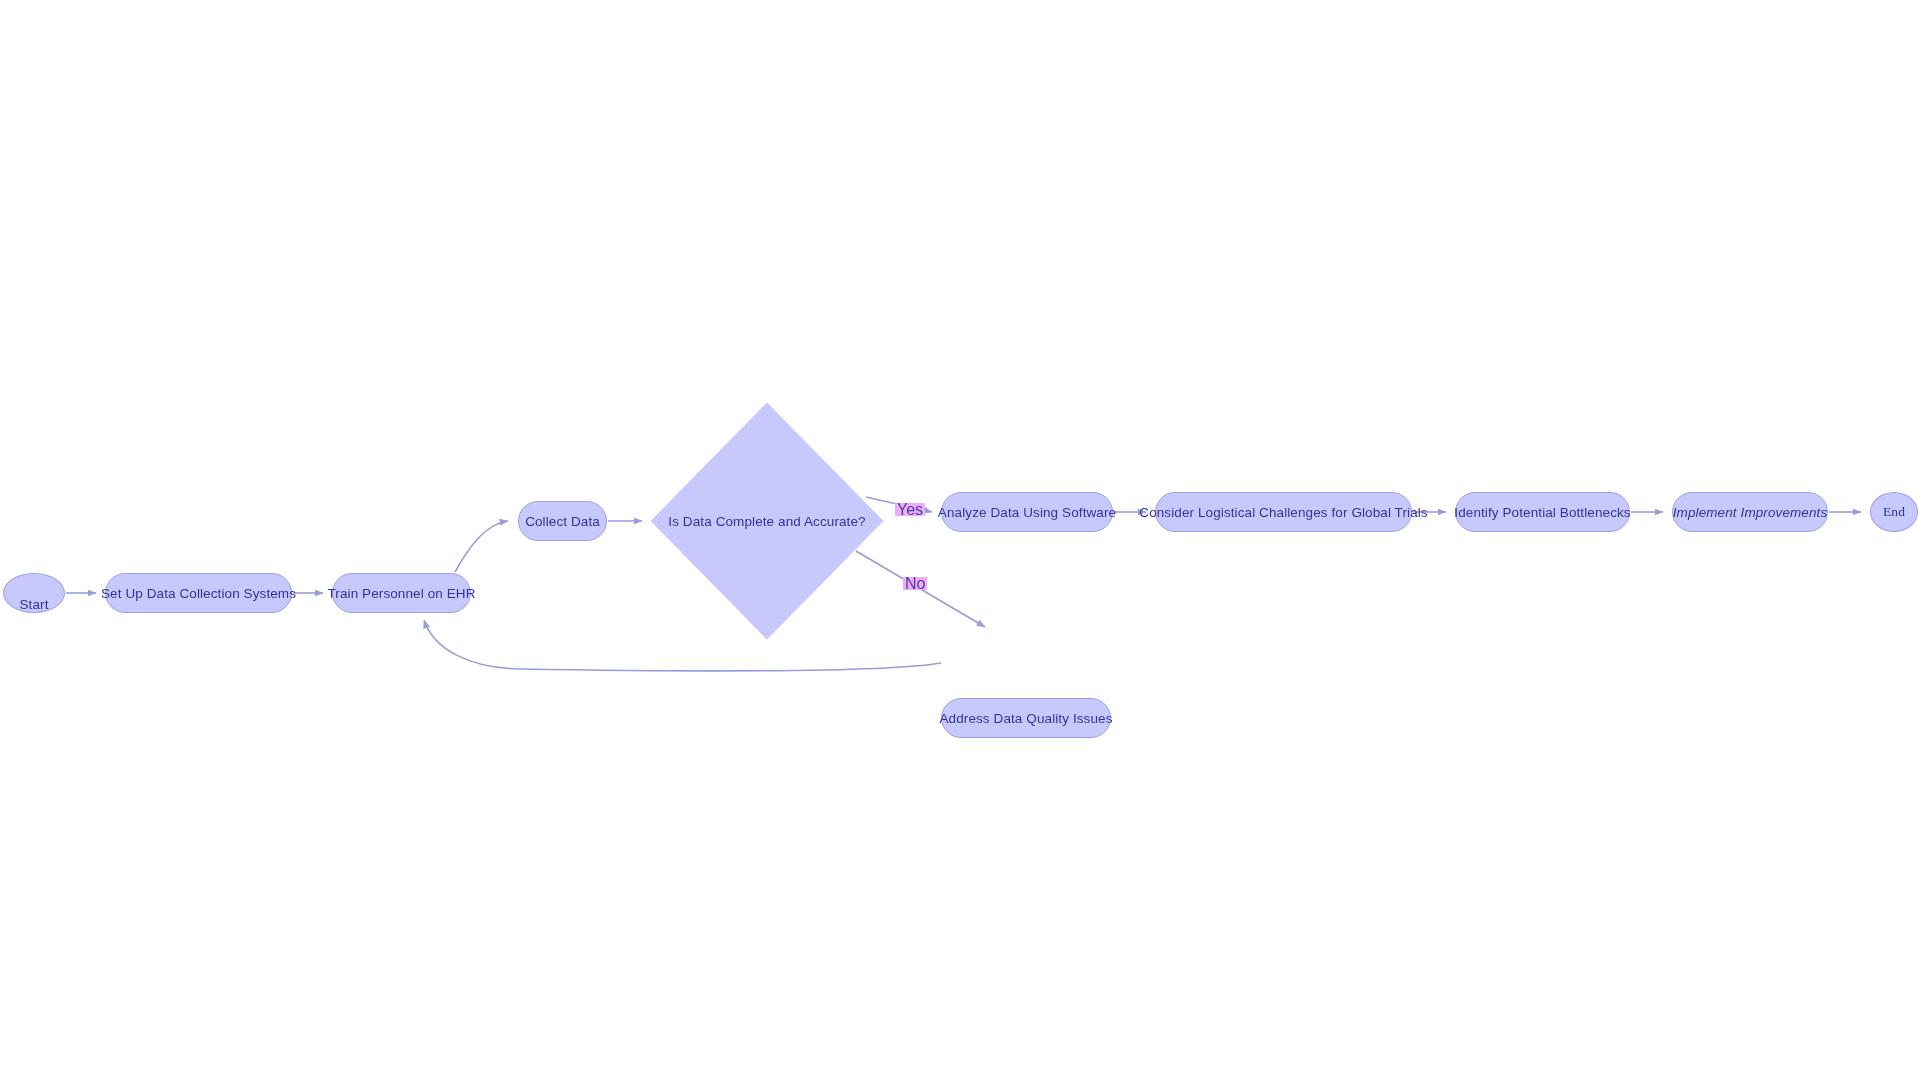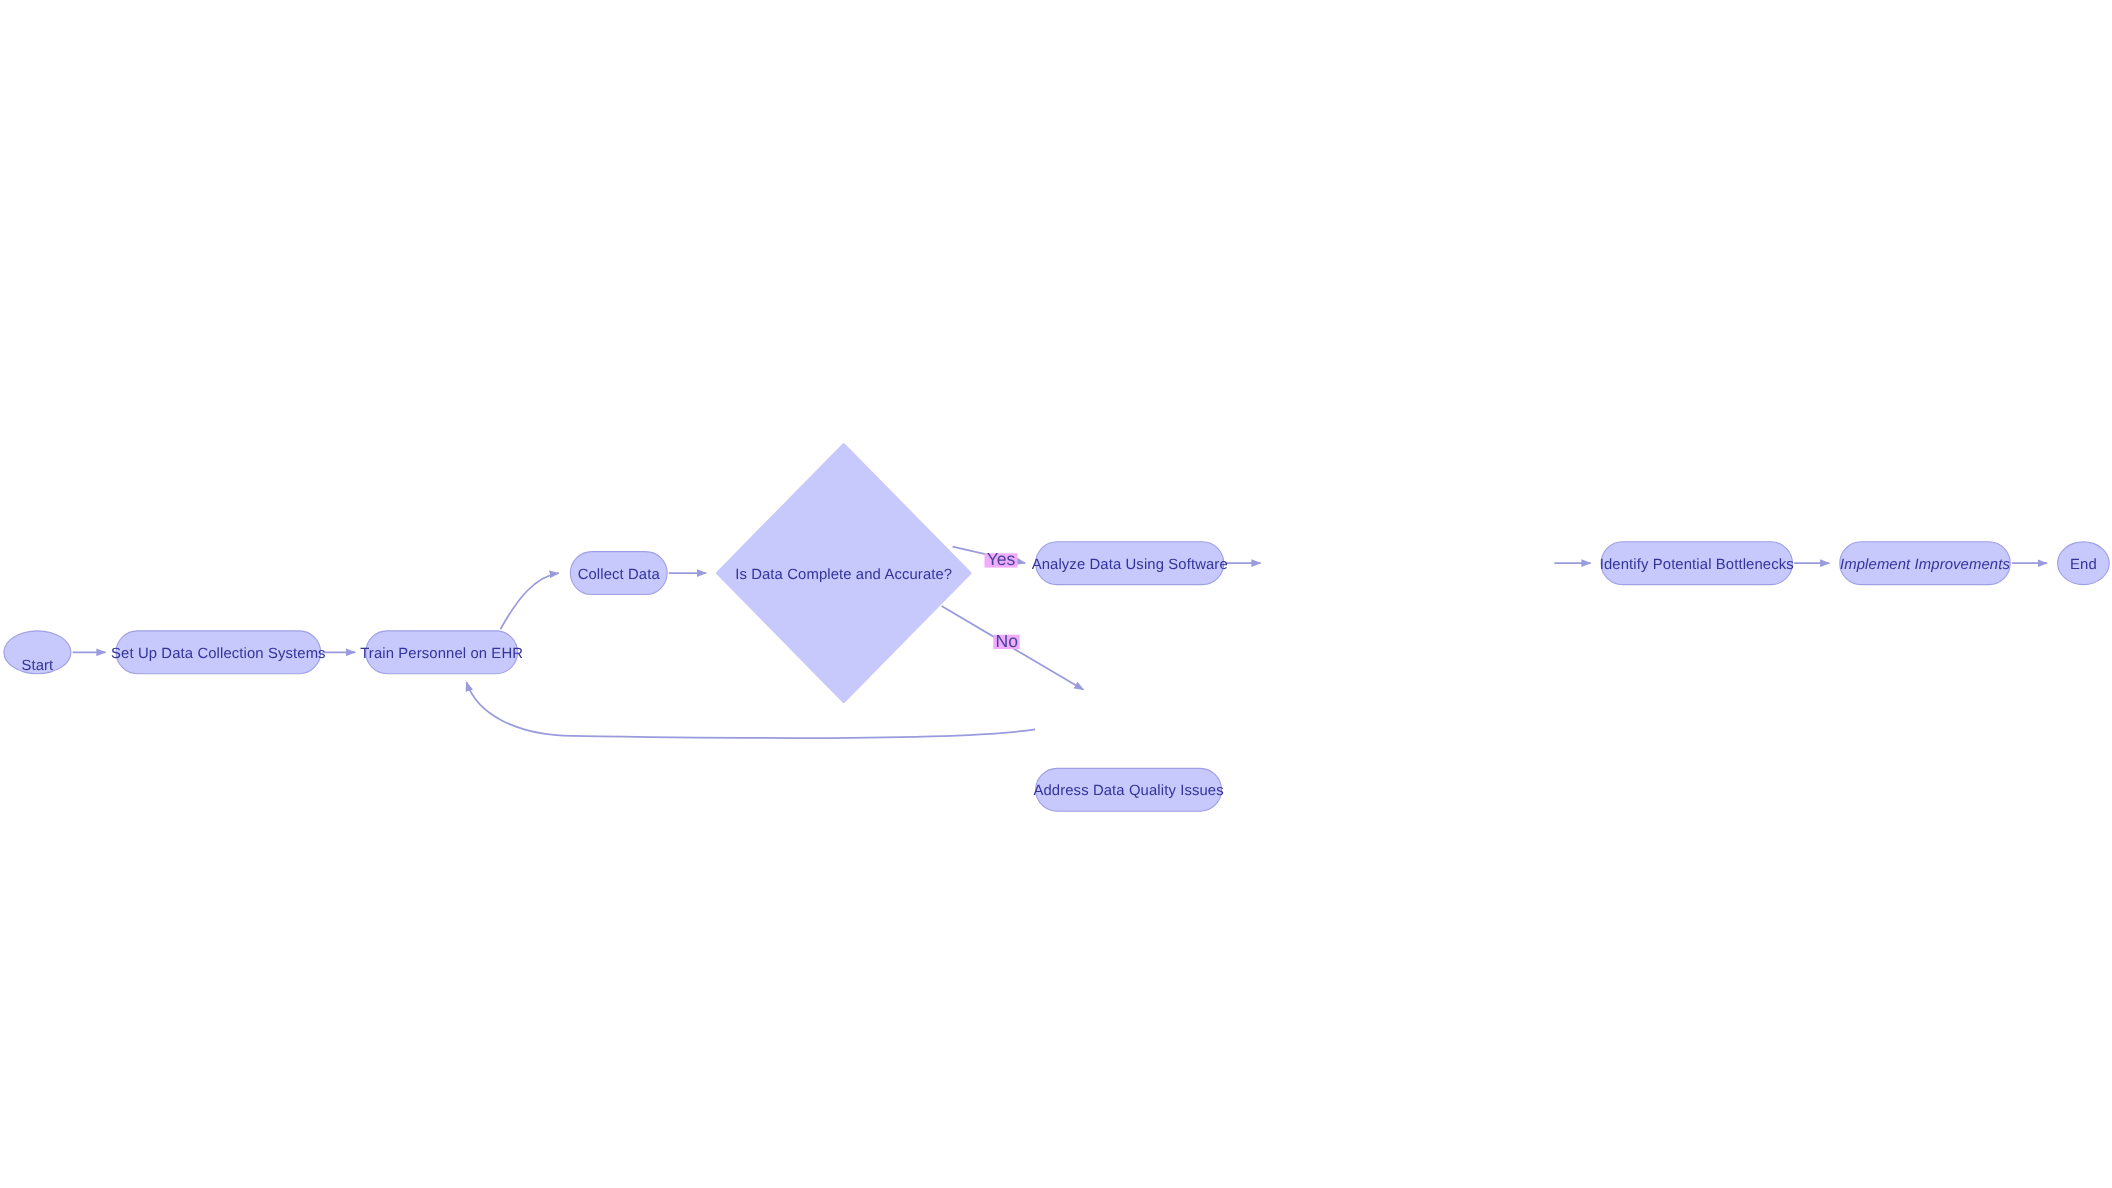--- a/index.html
+++ b/index.html
@@ -121,30 +121,33 @@
     <svg class="diamond-shape" viewBox="0 0 232 236" preserveAspectRatio="none">
       <polygon points="116,0 232,118 116,236 0,118" fill="#c7c8fc" stroke="#c7c8fc" stroke-width="1"></polygon>
     </svg>
     <span class="decision-label">Is Data Complete and Accurate?</span>
   </div>
 
   <div class="node process" style="left:941px; top:492px; width:172px; height:40px;">
     <span>Analyze Data Using Software</span>
   </div>
 
+  <div class="node process" style="left:1155px; top:492px; width:257px; height:40px;">
+    <span>Consider Logistical Challenges for Global Trials</span>
+  </div>
 
   <div class="node process" style="left:1455px; top:492px; width:175px; height:40px;">
     <span>Identify Potential Bottlenecks</span>
   </div>
 
   <div class="node process" style="left:1672px; top:492px; width:156px; height:40px;font-style:italic;">
     <span>Implement Improvements</span>
   </div>
 
-  <div class="node terminal" style="left:1870px; top:492px; width:48px; height:40px;">
+  <div class="node terminal" style="left:1870px; top:492px; width:48px; height:40px;font-family:Liberation Serif, serif;">
     <span>End</span>
   </div>
 
   <div class="node process" style="left:941px; top:660px; width:170px; height:40px;margin-top:38px;">
     <span>Address Data Quality Issues</span>
   </div>
 
   <div class="edge-label" style="left:895px; top:503px;">
     <span>Yes</span>
   </div>

